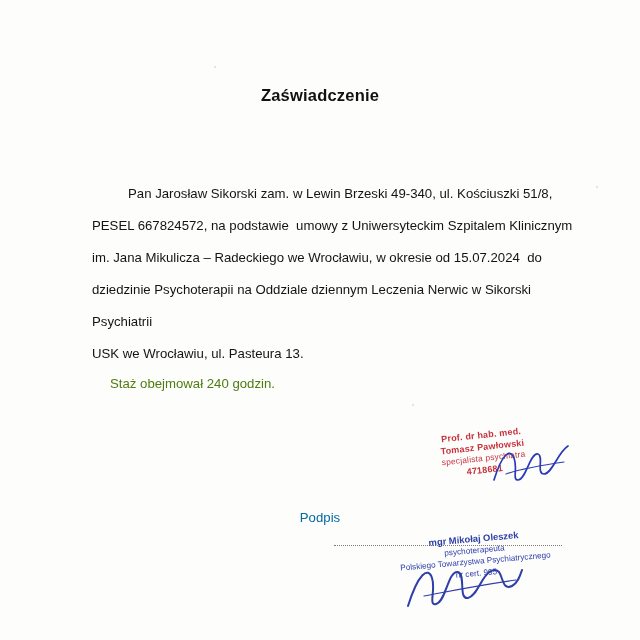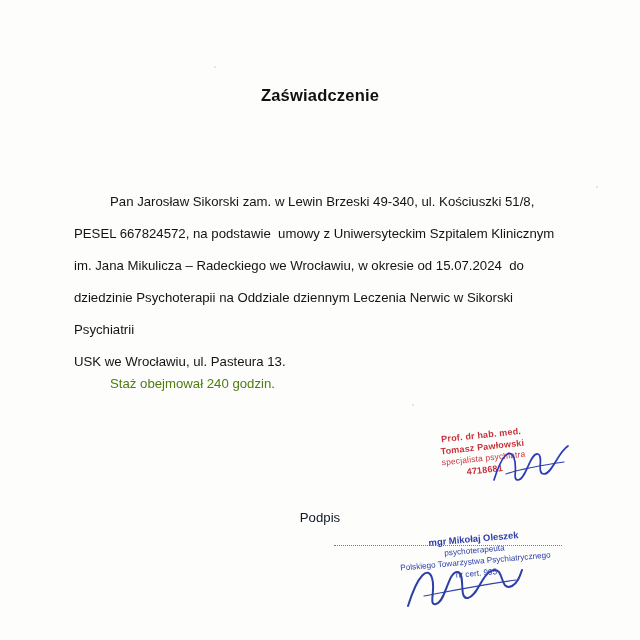--- a/index.html
+++ b/index.html
@@ -29,23 +29,22 @@
     width: 640px;
     text-align: center;
     font-size: 16.5px;
     font-weight: 700;
     letter-spacing: 0.2px;
     color: #111;
   }
   .body-block {
     position: absolute;
     top: 178px;
-    left: 74px;
+    left: 92px;
     width: 492px;
-    margin-top: 8px;
   }
   .para-line {
     font-size: 13.2px;
     line-height: 32px;
     color: #141414;
     white-space: pre-wrap;
   }
   .para-line.indent {
     text-indent: 36px;
   }
@@ -91,21 +90,21 @@
   }
 
   
   .podpis-label {
     position: absolute;
     top: 510px;
     left: 0;
     width: 640px;
     text-align: center;
     font-size: 13.2px;
-    color: #0f172a;
+    color: #0369a1;
   }
   .sig-rule {
     position: absolute;
     top: 545px;
     left: 334px;
     width: 228px;
     border-top: 1px dotted #7b7b7b;
   }
   .clinician-stamp {
     position: absolute;

